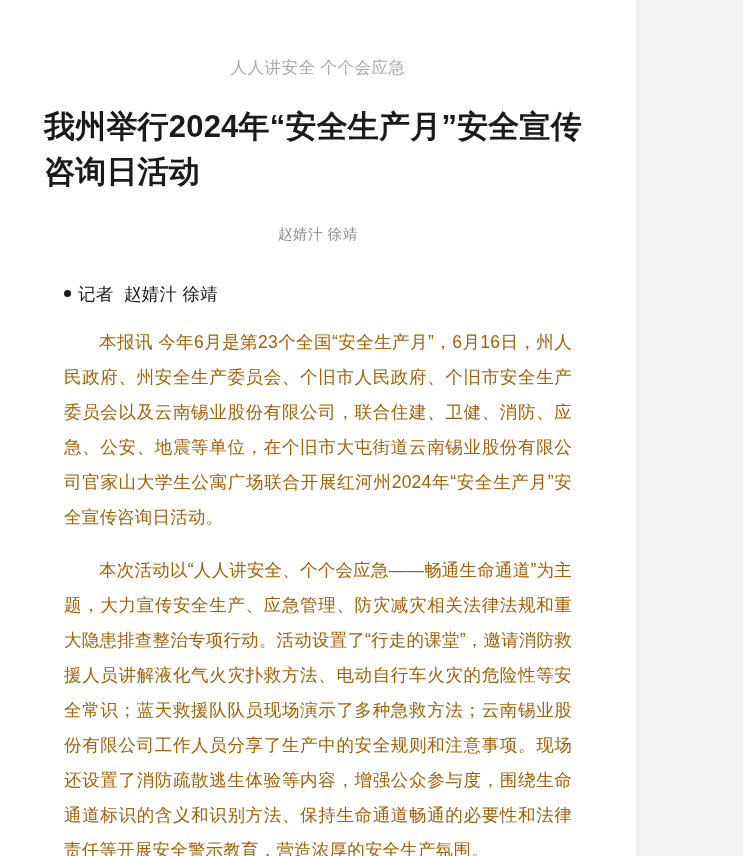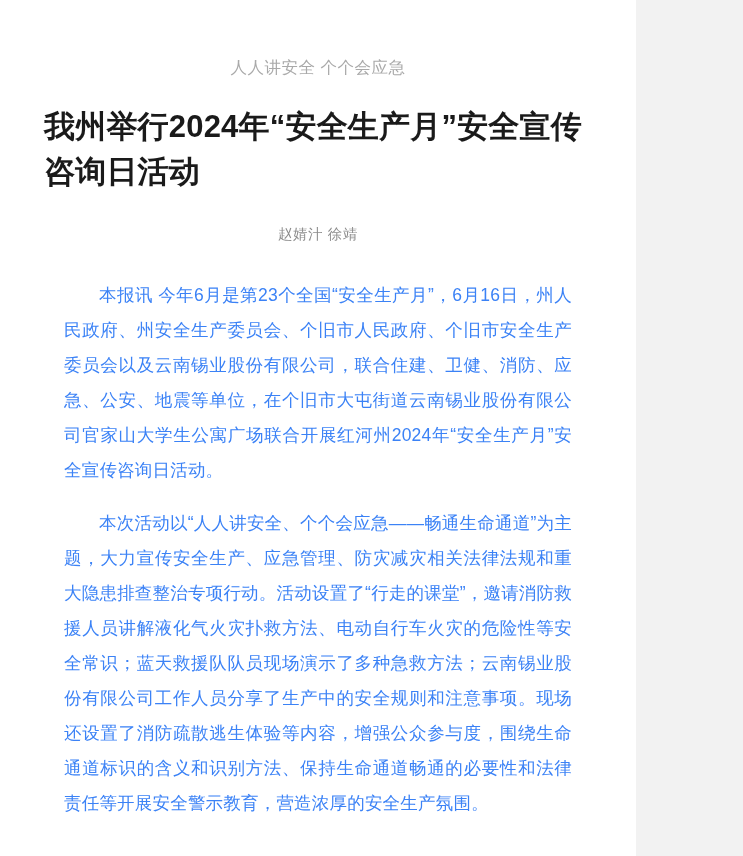--- a/index.html
+++ b/index.html
@@ -63,21 +63,21 @@
     height: 7px;
     border-radius: 50%;
     background: #1a1a1a;
     margin-right: 7px;
     vertical-align: middle;
     position: relative;
     top: -2px;
   }
   .para {
     font-size: 17.5px;
-    color: #3b82f6;
+    color: #a16207;
     line-height: 2.0;
     text-align: justify;
     text-justify: inter-ideograph;
     text-indent: 2em;
     margin: 0 0 18px 0;
     letter-spacing: 0.2px;
   }
 </style>
 </head>
 <body>
@@ -85,18 +85,21 @@
 <div class="page">
 
   <div class="eyebrow">人人讲安全 个个会应急</div>
 
   <h1 class="headline">我州举行2024年“安全生产月”安全宣传咨询日活动</h1>
 
   <div class="byline">赵婧汁 徐靖</div>
 
   <div class="article">
 
+    <div class="reporter-line">
+      <span class="bullet"></span><span>记者</span><span>&nbsp;&nbsp;</span><span>赵婧汁  徐靖</span>
+    </div>
 
     <p class="para">本报讯  今年6月是第23个全国“安全生产月”，6月16日，州人民政府、州安全生产委员会、个旧市人民政府、个旧市安全生产委员会以及云南锡业股份有限公司，联合住建、卫健、消防、应急、公安、地震等单位，在个旧市大屯街道云南锡业股份有限公司官家山大学生公寓广场联合开展红河州2024年“安全生产月”安全宣传咨询日活动。</p>
     <p class="para">本次活动以“人人讲安全、个个会应急——畅通生命通道”为主题，大力宣传安全生产、应急管理、防灾减灾相关法律法规和重大隐患排查整治专项行动。活动设置了“行走的课堂”，邀请消防救援人员讲解液化气火灾扑救方法、电动自行车火灾的危险性等安全常识；蓝天救援队队员现场演示了多种急救方法；云南锡业股份有限公司工作人员分享了生产中的安全规则和注意事项。现场还设置了消防疏散逃生体验等内容，增强公众参与度，围绕生命通道标识的含义和识别方法、保持生命通道畅通的必要性和法律责任等开展安全警示教育，营造浓厚的安全生产氛围。</p>
 
   </div>
 </div>
 
 </body></html>

